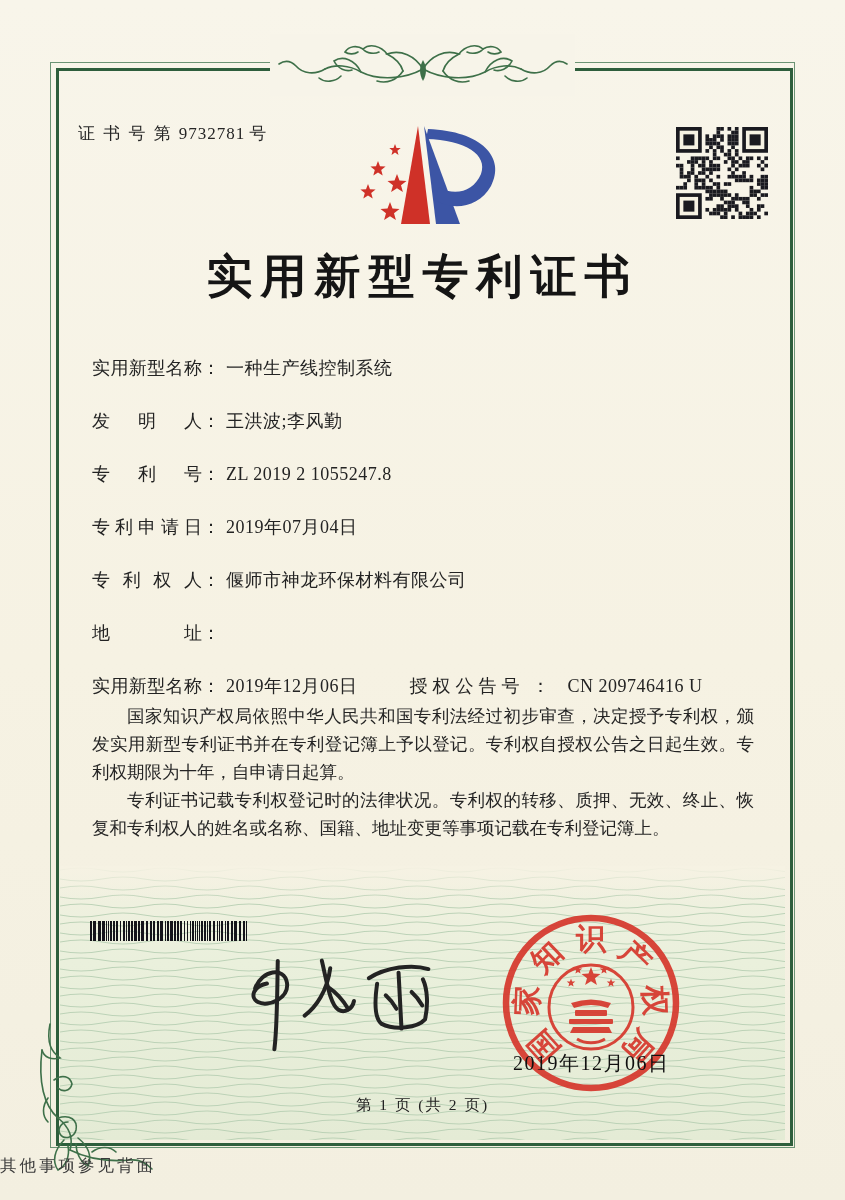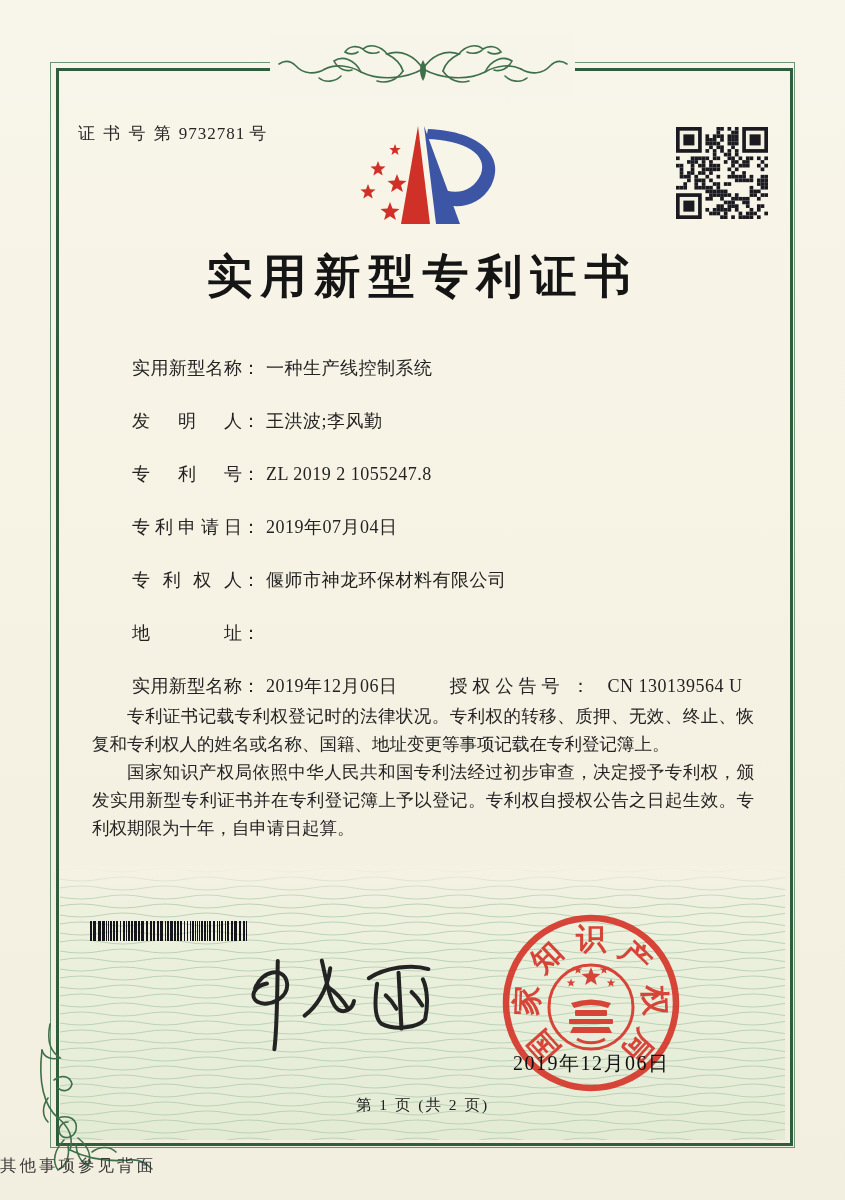--- a/index.html
+++ b/index.html
@@ -21,21 +21,21 @@
   .corner-ornament{position:absolute;left:34px;top:1022px;width:122px;height:152px;z-index:5;}
   
   .cert-no{position:absolute;left:78px;top:122px;z-index:6;font-size:17px;letter-spacing:2px;color:#262626;}
   .cert-no .num{margin:0 4px 0 6px;letter-spacing:1px;}
   .logo{position:absolute;left:348px;top:112px;z-index:6;}
   .qr{position:absolute;left:676px;top:127px;z-index:6;}
   
   .title{position:absolute;left:0;right:0;top:246px;z-index:6;text-align:center;
     font-size:46px;font-weight:bold;letter-spacing:8px;color:#151515;}
   
-  .fields{position:absolute;left:92px;top:356px;width:670px;z-index:6;font-size:18px;color:#232323;margin-left:40px;}
+  .fields{position:absolute;left:92px;top:356px;width:670px;z-index:6;font-size:18px;color:#232323;}
   .frow{display:flex;align-items:baseline;height:53px;}
   .lbl{display:inline-block;width:110px;text-align:justify;text-align-last:justify;flex:none;}
   .colon{flex:none;}
   .val{margin-left:6px;letter-spacing:0.5px;white-space:pre;}
   .pair2{display:flex;align-items:baseline;margin-left:52px;gap:12px;}
   
   .paras{position:absolute;left:92px;top:702px;width:662px;z-index:6;
     font-size:17.5px;line-height:28px;text-align:justify;color:#242424;}
   .paras p{margin:0;text-indent:2em;}
   
@@ -392,28 +392,28 @@
       <span class="lbl">地址</span>
         <span class="colon">：</span>
     </div>
     <div class="frow">
       <span class="lbl">实用新型名称</span>
         <span class="colon">：</span>
       <span class="val">2019年12月06日</span>
       <span class="pair2">
         <span class="lbl">授权公告号</span>
           <span class="colon">：</span>
-        <span class="val">CN 130139564 U</span>
+        <span class="val">CN 209746416 U</span>
       </span>
     </div>
   </div>
 
   <div class="paras">
+    <p>国家知识产权局依照中华人民共和国专利法经过初步审查，决定授予专利权，颁发实用新型专利证书并在专利登记簿上予以登记。专利权自授权公告之日起生效。专利权期限为十年，自申请日起算。</p>
     <p>专利证书记载专利权登记时的法律状况。专利权的转移、质押、无效、终止、恢复和专利权人的姓名或名称、国籍、地址变更等事项记载在专利登记簿上。</p>
-    <p>国家知识产权局依照中华人民共和国专利法经过初步审查，决定授予专利权，颁发实用新型专利证书并在专利登记簿上予以登记。专利权自授权公告之日起生效。专利权期限为十年，自申请日起算。</p>
   </div>
 
   <div class="barcode">
     <svg id="bar-svg" width="162" height="20" viewBox="0 0 162 20" aria-label="barcode">
         <rect x="0" y="0" width="2" height="20" fill="#14141a"></rect>
         <rect x="3" y="0" width="3" height="20" fill="#14141a"></rect>
         <rect x="8" y="0" width="3" height="20" fill="#14141a"></rect>
         <rect x="12" y="0" width="3" height="20" fill="#14141a"></rect>
         <rect x="16" y="0" width="1" height="20" fill="#14141a"></rect>
         <rect x="18" y="0" width="1" height="20" fill="#14141a"></rect>

